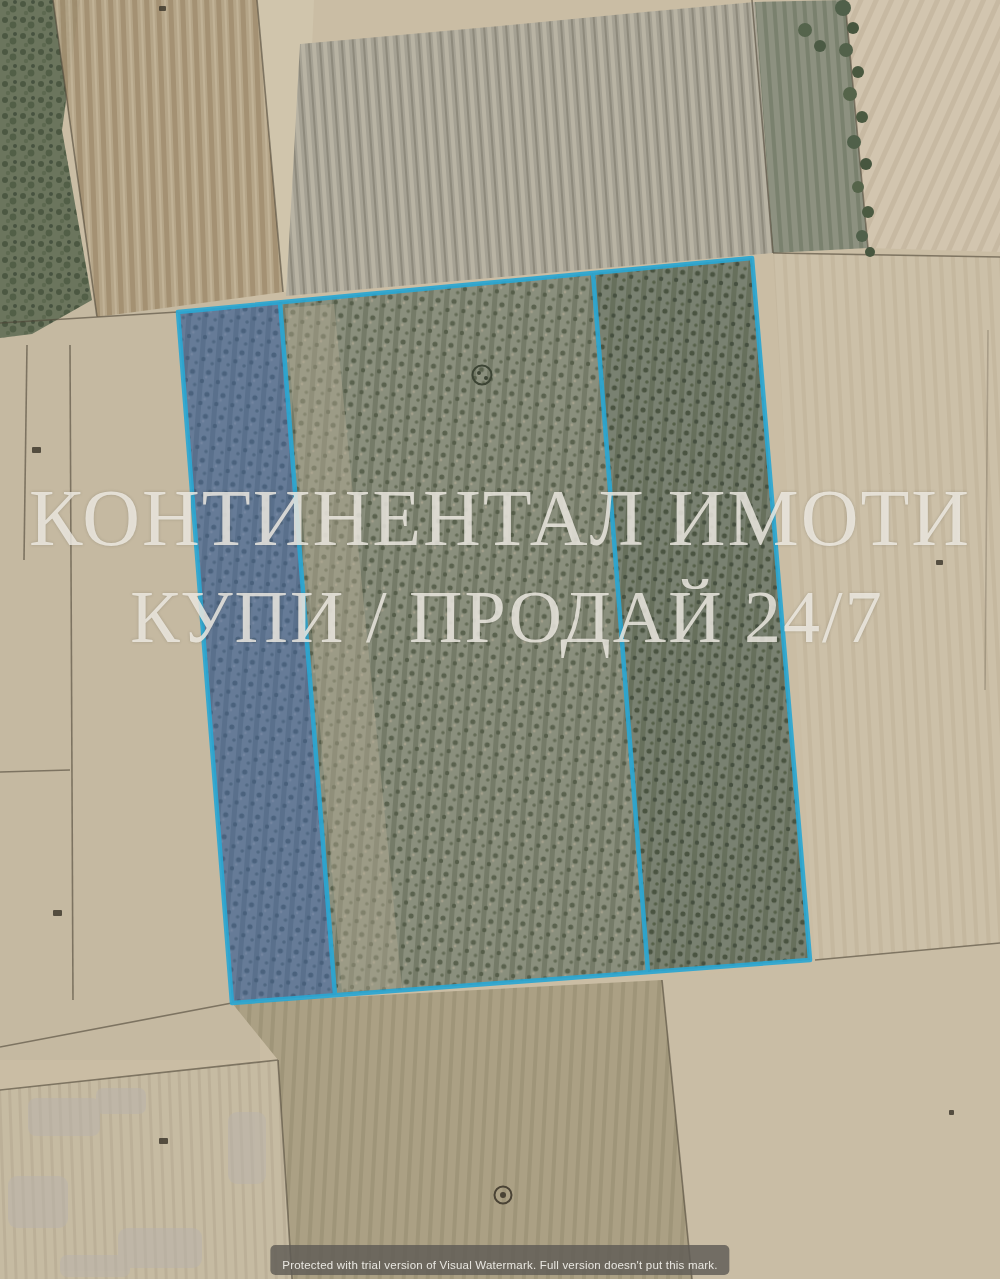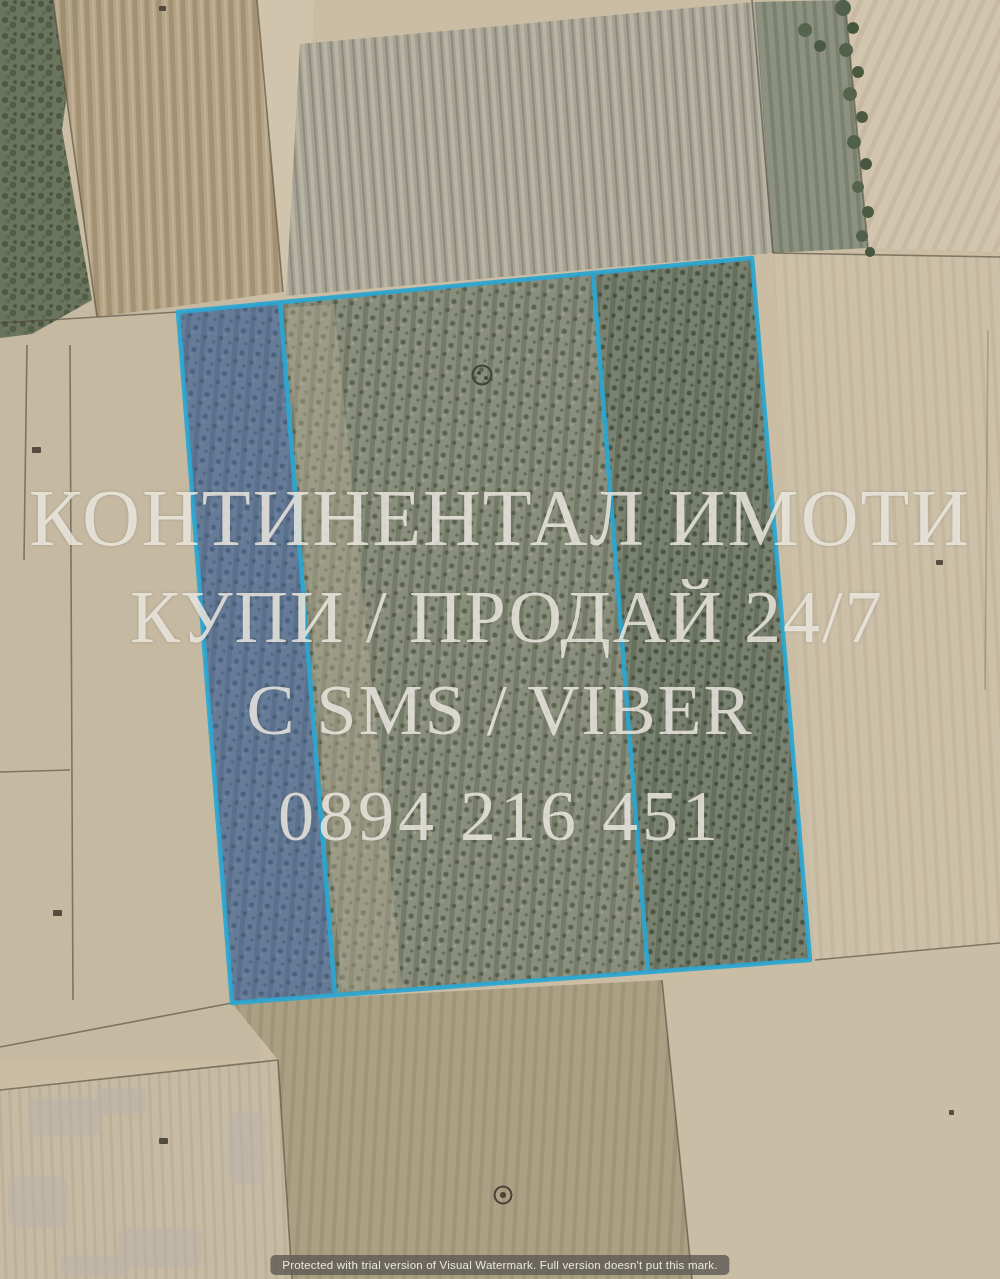--- a/index.html
+++ b/index.html
@@ -26,21 +26,21 @@
   }
   .wm-1{top:478px;font-size:80px;line-height:1;}
   .wm-2{top:580px;font-size:74px;line-height:1;margin-left:7px;}
   .wm-3{top:674px;font-size:72px;line-height:1;}
   .wm-4{top:780px;font-size:72px;line-height:1;letter-spacing:4px;}
   .trial-bar{
     position:absolute;bottom:4px;left:50%;
     transform:translateX(-50%);
     background:rgba(95,92,85,0.82);
     border-radius:5px;
-    padding:4px 12px 4px 12px;
+    padding:14px 12px 4px 12px;
     font-size:11.5px;
     color:#e9e7e1;
     white-space:nowrap;
     letter-spacing:0.2px;
   }
 </style>
 </head>
 <body>
 
 <div class="canvas">
@@ -196,21 +196,19 @@
       <rect x="159" y="1138" width="9" height="6" rx="1"></rect>
       <rect x="936" y="560" width="7" height="5" rx="1"></rect>
       <rect x="949" y="1110" width="5" height="5" rx="1"></rect>
       <rect x="159" y="6" width="7" height="5" rx="1"></rect>
     </g>
   </svg>
 
   <div class="wm-layer">
     <div class="wm-line wm-1">КОНТИНЕНТАЛ ИМОТИ</div>
     <div class="wm-line wm-2">КУПИ / ПРОДАЙ 24/7</div>
-    <div class="wm-line wm-3">С SMS / VIBER</div>
-    <div class="wm-line wm-4">0894 216 451</div>
   </div>
 
   <div class="trial-bar">
     <span>Protected with trial version of Visual Watermark. Full version doesn't put this mark.</span>
   </div>
 
 </div>
 
 </body></html>

